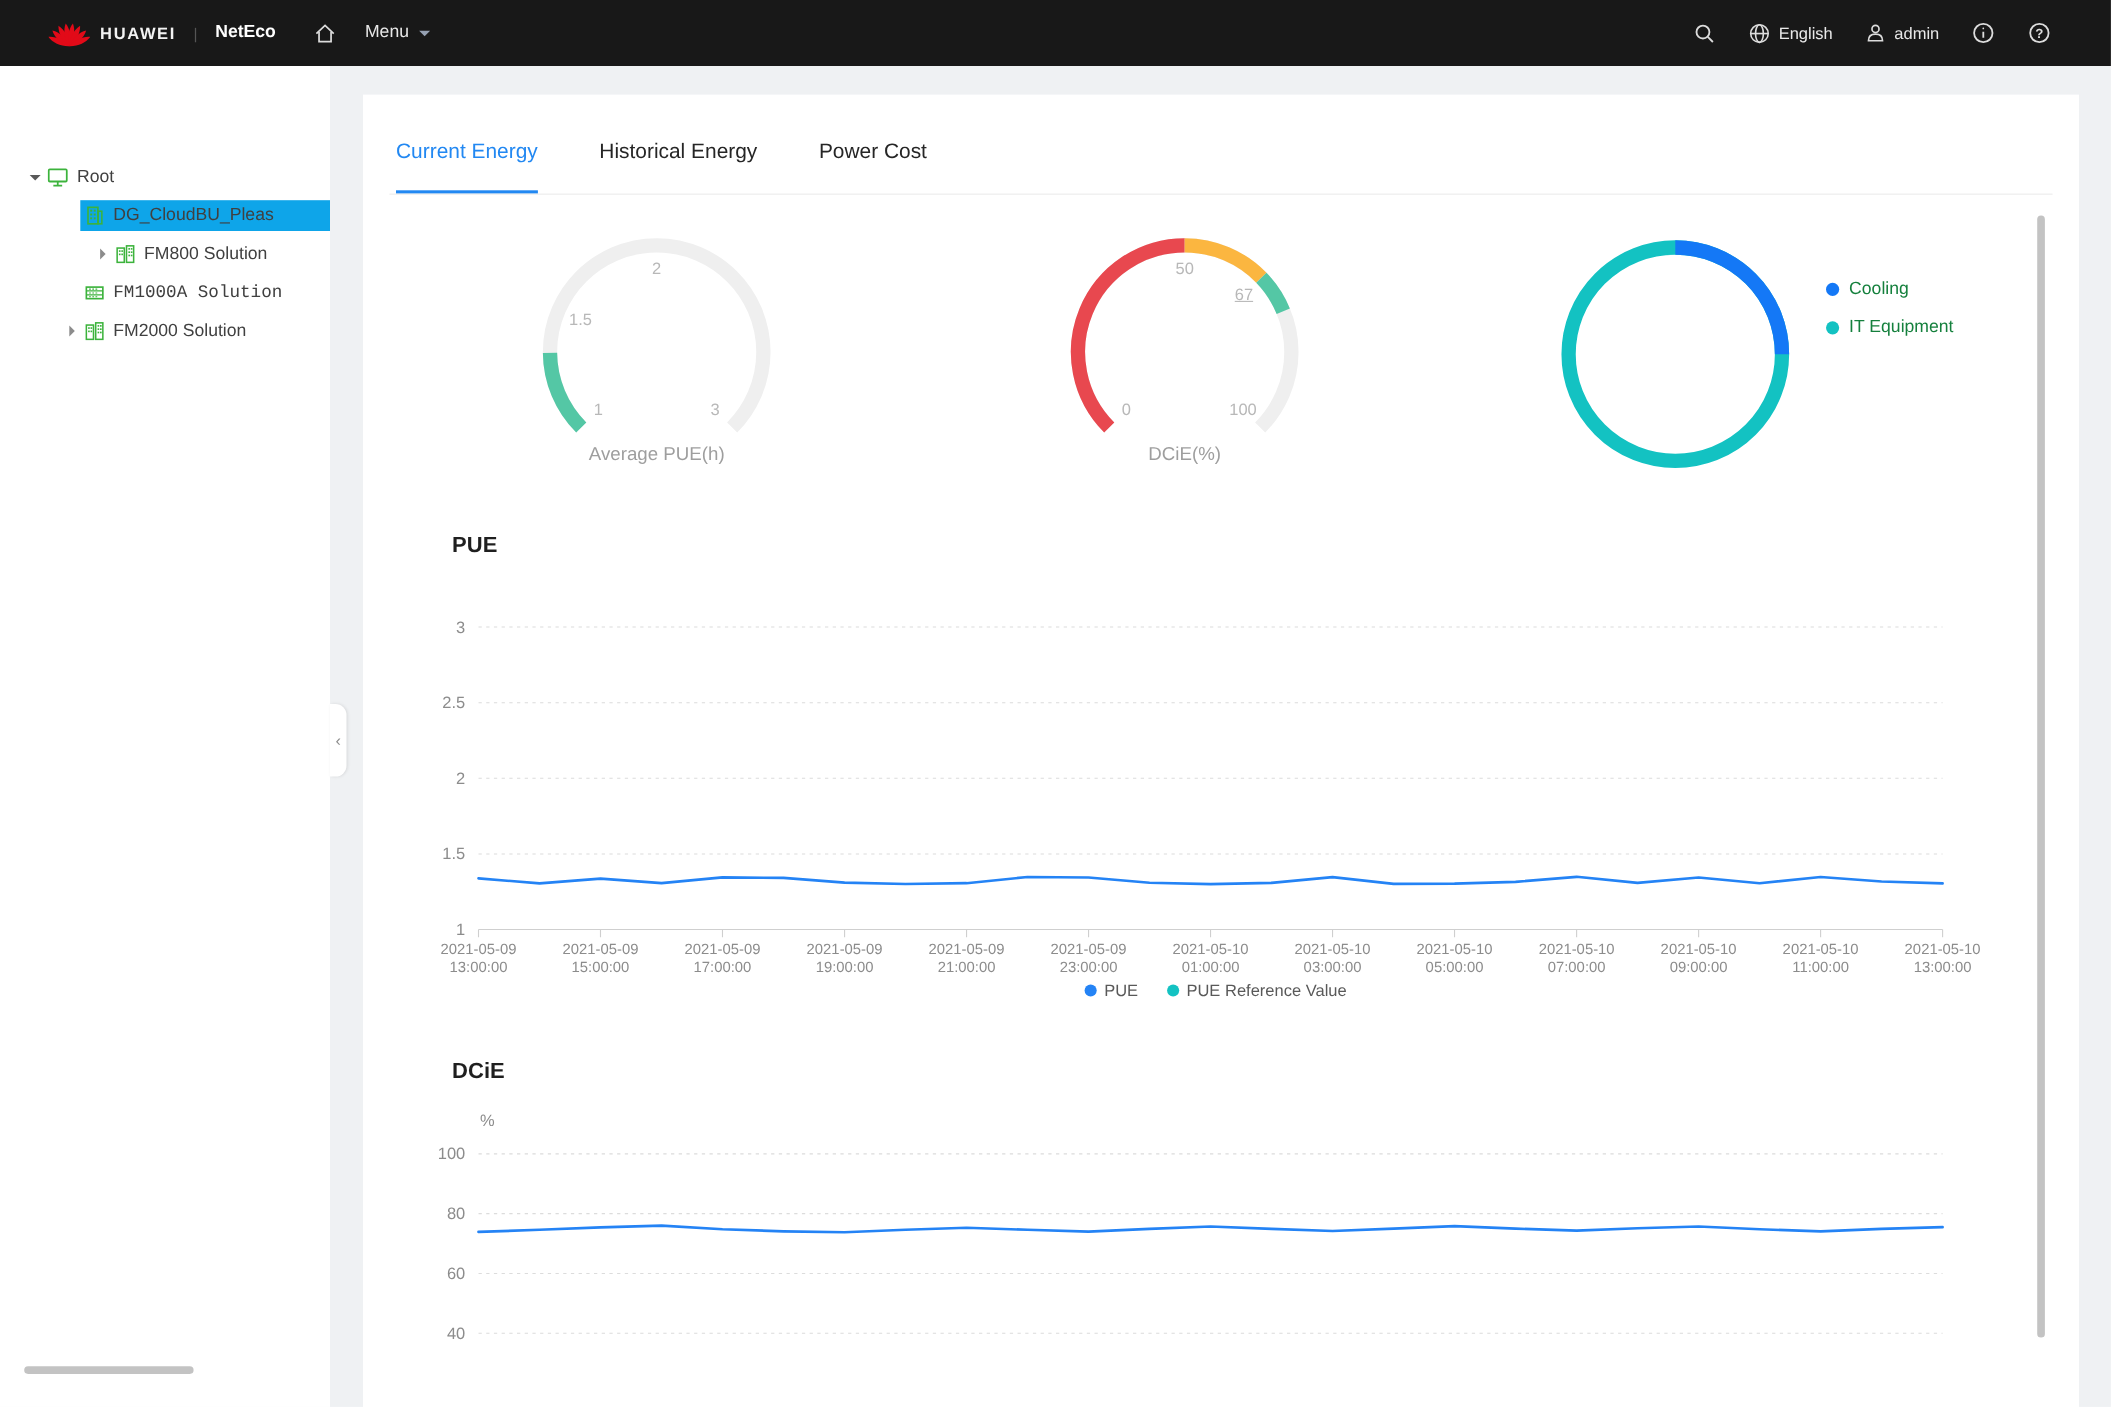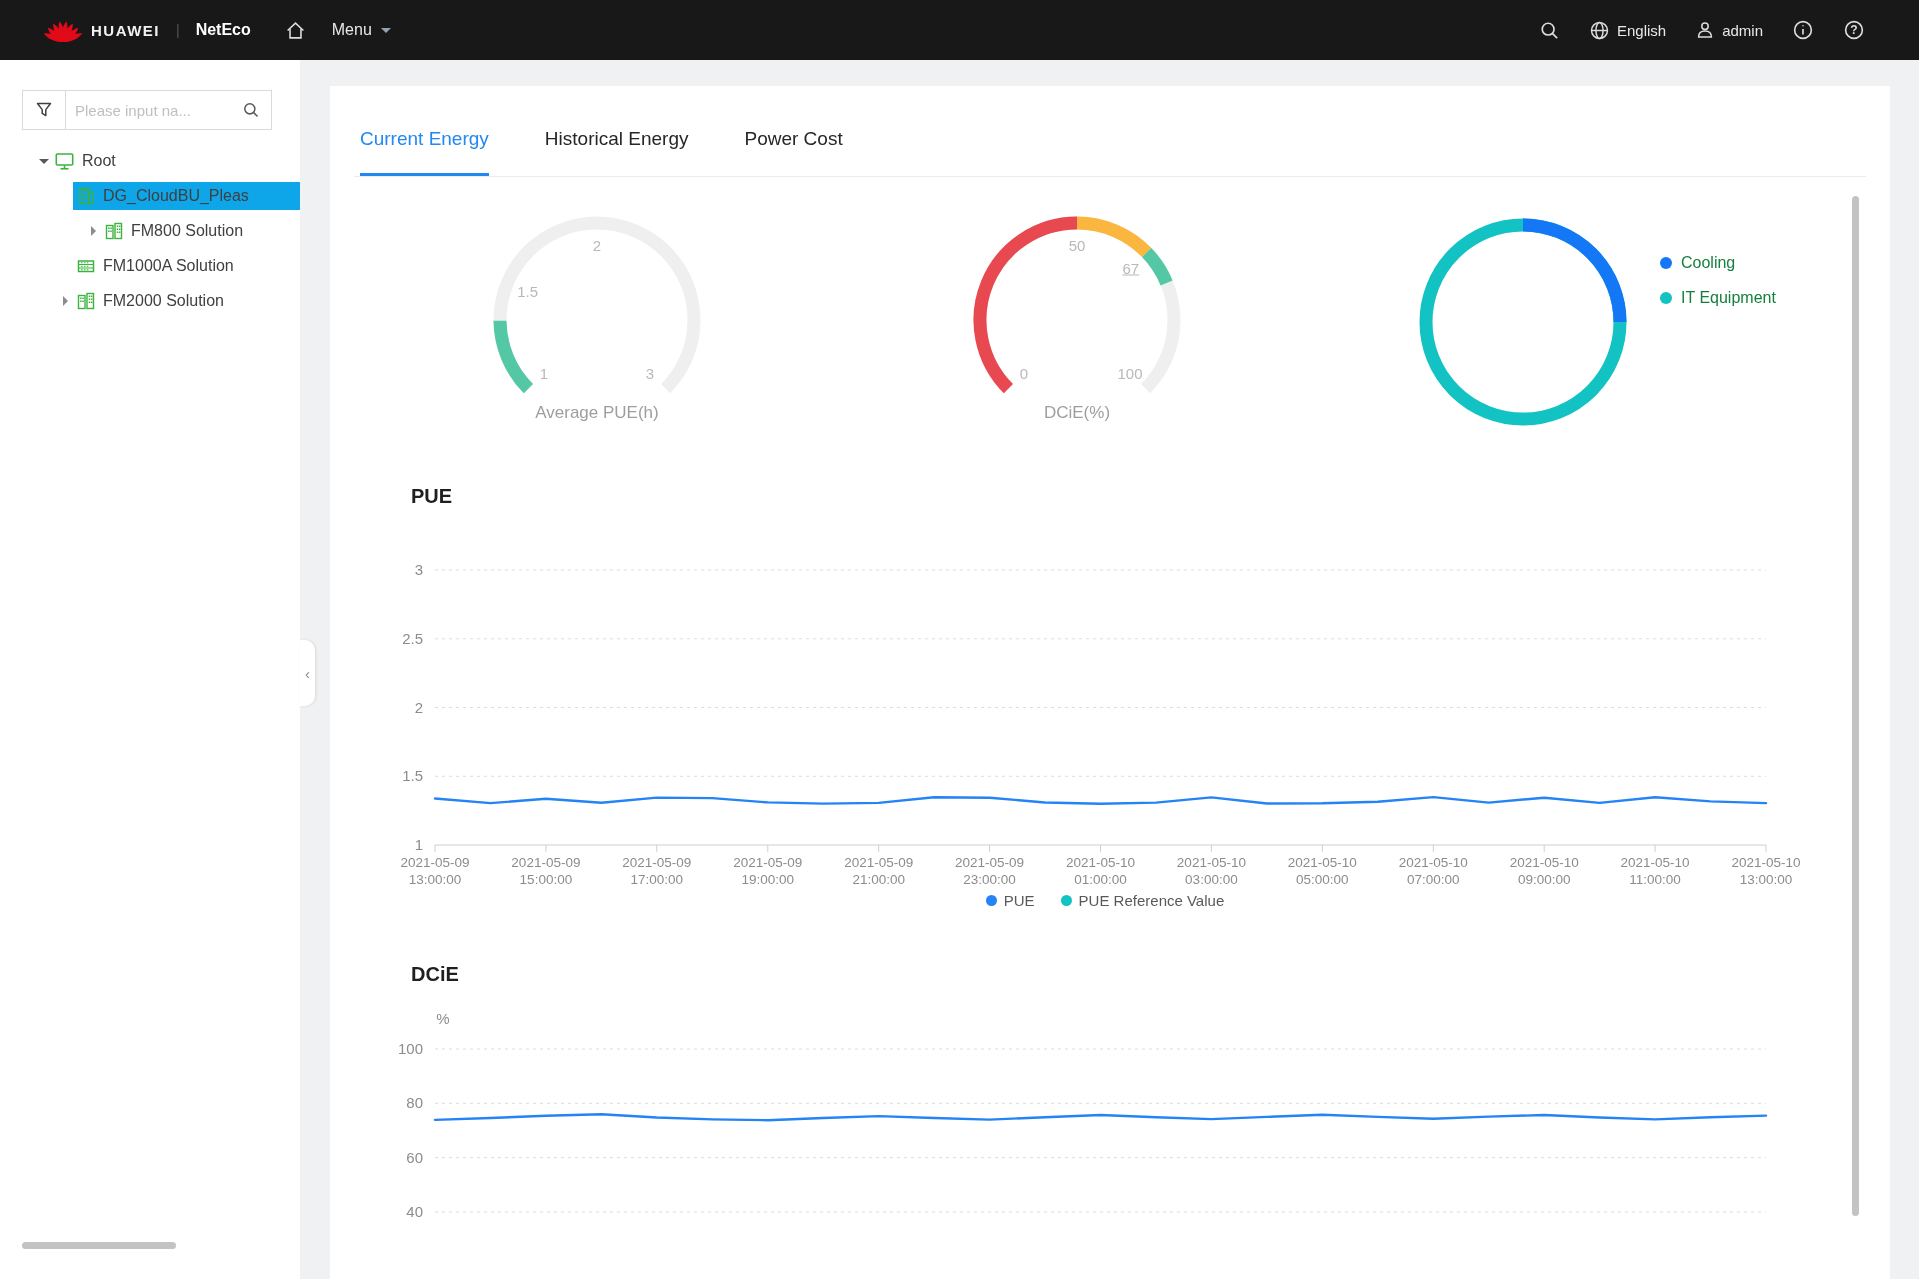--- a/index.html
+++ b/index.html
@@ -128,36 +128,22 @@
     <span class="h-group">
       <svg width="22" height="22" viewBox="0 0 20 20">
         <circle cx="10" cy="10" r="7.6" fill="none" stroke="#dcdcdc" stroke-width="1.5"></circle>
         <text x="10" y="14" text-anchor="middle" font-size="11" font-weight="bold" fill="#dcdcdc">?</text>
       </svg>
     </span>
   </div>
 </header>
 
 <aside class="sidebar">
-  <div class="filter">
-    <span class="f-funnel">
-      <svg width="18" height="18" viewBox="0 0 18 18" fill="none" stroke="#404040" stroke-width="1.5">
-        <path d="M2.5 2.5 H15.5 L10.8 8.6 V14.6 L7.2 12.4 V8.6 Z" stroke-linejoin="round"></path>
-      </svg>
-    </span>
-    <input class="f-input" placeholder="Please input na..." style="">
-    <span class="f-search">
-      <svg width="18" height="18" viewBox="0 0 20 20" fill="none" stroke="#595959" stroke-width="1.7">
-        <circle cx="8.7" cy="8.7" r="5.6"></circle>
-          <path d="M12.9 12.9 L17.3 17.3"></path>
-      </svg>
-    </span>
-  </div>
   <div id="tree">
-      <div class="trow" style="padding-left: 36px;">
+      <div class="trow" style="padding-left: 24px;">
         <span class="tcaret down"></span>
         <span class="rowinner">
           <span class="ticon">
             <svg width="19" height="19" viewBox="0 0 19 19" fill="none" stroke="#3cb33c" stroke-width="1.6">
               <rect x="1.3" y="2" width="16.4" height="11" rx="1"></rect>
               <path d="M9.5 13.2v3"></path>
               <path d="M5.5 16.8h8"></path>
             </svg>
           </span>
           <span>Root</span>
@@ -200,21 +186,21 @@
                 <rect x="11.7" y="6.5" width="1.5" height="1.5"></rect>
                 <rect x="13.9" y="6.5" width="1.5" height="1.5"></rect>
                 <rect x="11.7" y="9.5" width="1.5" height="1.5"></rect>
                 <rect x="13.9" y="9.5" width="1.5" height="1.5"></rect>
               </g>
             </svg>
           </span>
           <span>FM800 Solution</span>
         </span>
       </div>
-      <div class="trow" style="padding-left: 58px;">
+      <div class="trow" style="padding-left: 58px; font-family: Liberation Mono, monospace;">
         <span class="tcaret none"></span>
         <span class="rowinner">
           <span class="ticon">
             <svg width="18" height="18" viewBox="0 0 18 18" fill="none" stroke="#3cb33c">
               <rect x="1.5" y="4" width="15" height="10.5" stroke-width="1.5"></rect>
               <path d="M1.5 7.5h15M1.5 11h15" stroke-width="1.1"></path>
               <path d="M4 5.8h8M4 9.3h8M4 12.8h8" stroke-width="1" stroke-dasharray="1.6 1.3"></path>
             </svg>
           </span>
           <span>FM1000A Solution</span>

